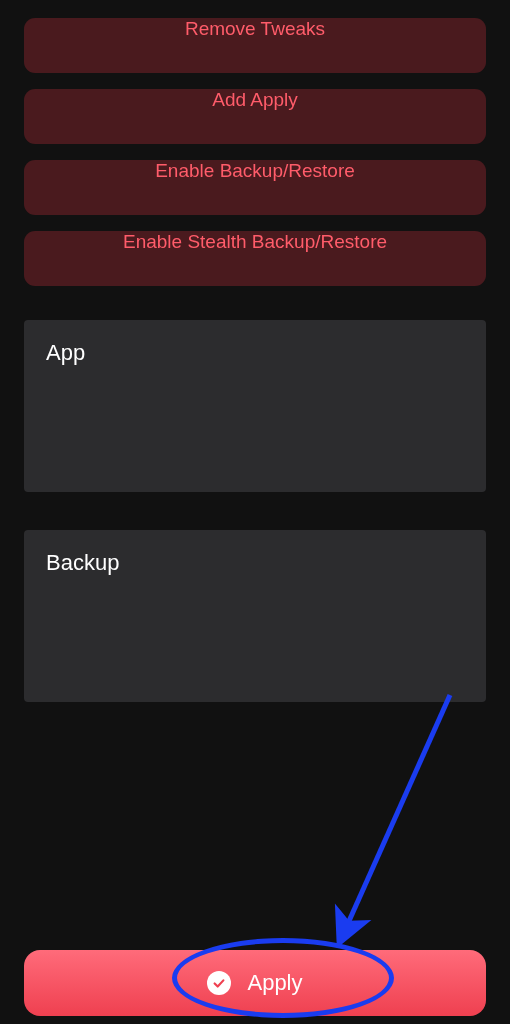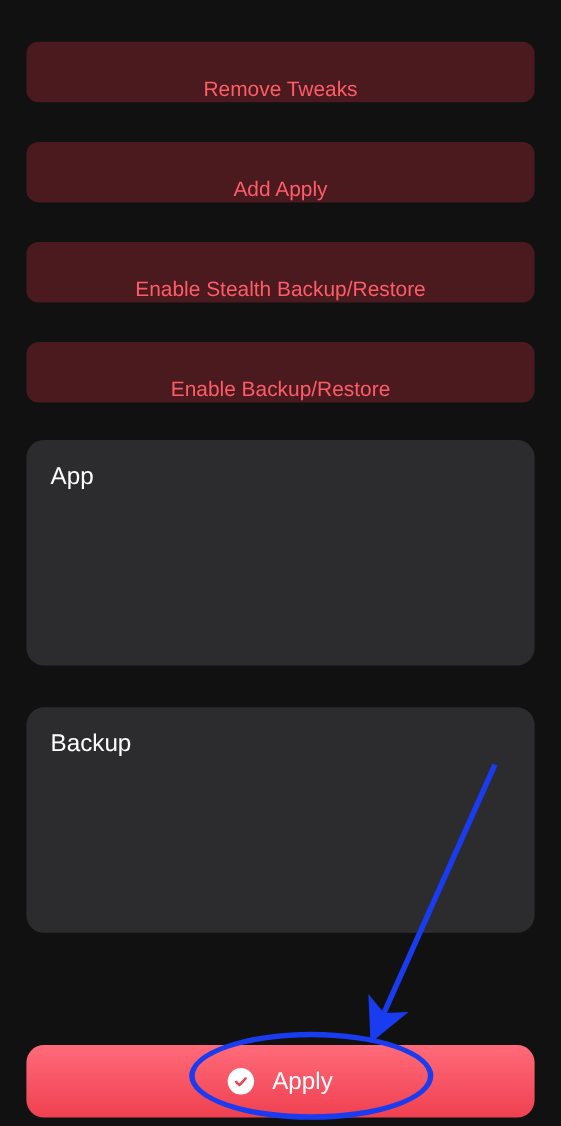--- a/index.html
+++ b/index.html
@@ -25,29 +25,28 @@
       width: 100%;
       height: 55px;
       background: #4a1a1e;
       border: none;
       border-radius: 11px;
       color: #ff5c6a;
       font-size: 19px;
       font-weight: 400;
       cursor: pointer;
       display: flex;
-      align-items: flex-end;
+      align-items: flex-start;
       justify-content: center;
-      margin-top: 20px;
     }
     .card {
       width: 100%;
-      height: 205px;
+      height: 172px;
       background: #2c2c2e;
-      border-radius: 16px;
+      border-radius: 4px;
       padding: 20px 22px;
       margin-top: 18px;
     }
     .card-title {
       color: #ffffff;
       font-size: 22px;
       font-weight: 500;
     }
     .cards-section {
       display: flex;
@@ -106,24 +105,24 @@
 <body>
 
 <div class="container">
   <button class="action-button">
     <span>Remove Tweaks</span>
   </button>
   <button class="action-button">
     <span>Add Apply</span>
   </button>
   <button class="action-button">
-    <span>Enable Stealth Backup/Restore</span>
+    <span>Enable Backup/Restore</span>
   </button>
   <button class="action-button">
-    <span>Enable Backup/Restore</span>
+    <span>Enable Stealth Backup/Restore</span>
   </button>
 
   <div class="cards-section">
     <div class="card">
       <div class="card-title">App</div>
     </div>
     <div class="card">
       <div class="card-title">Backup</div>
     </div>
   </div>

